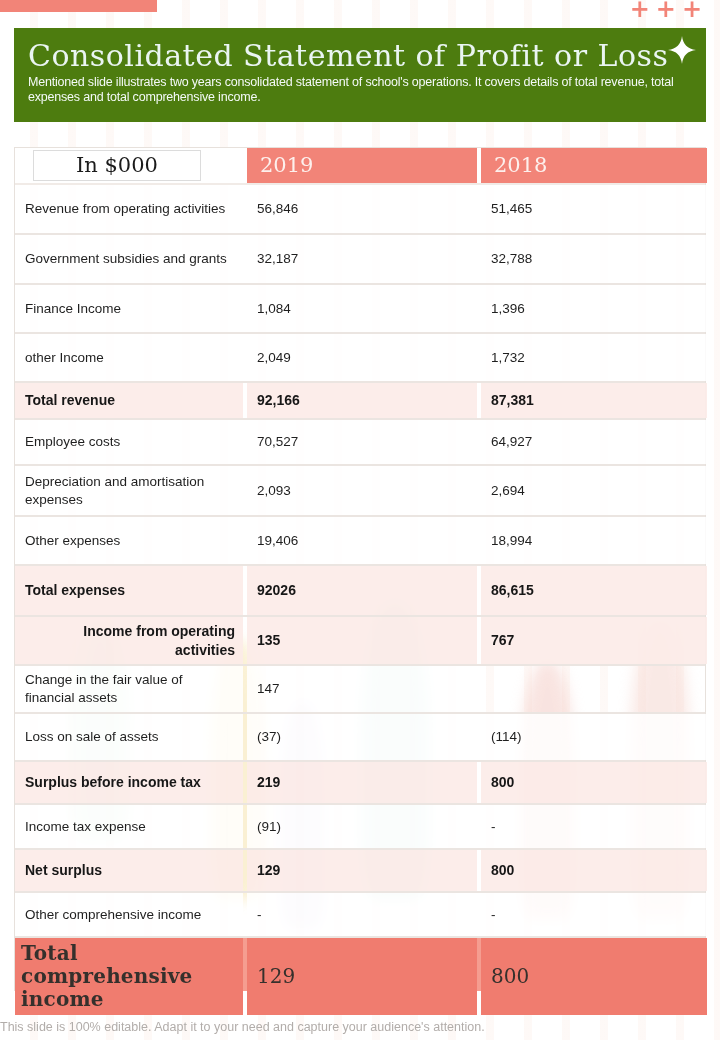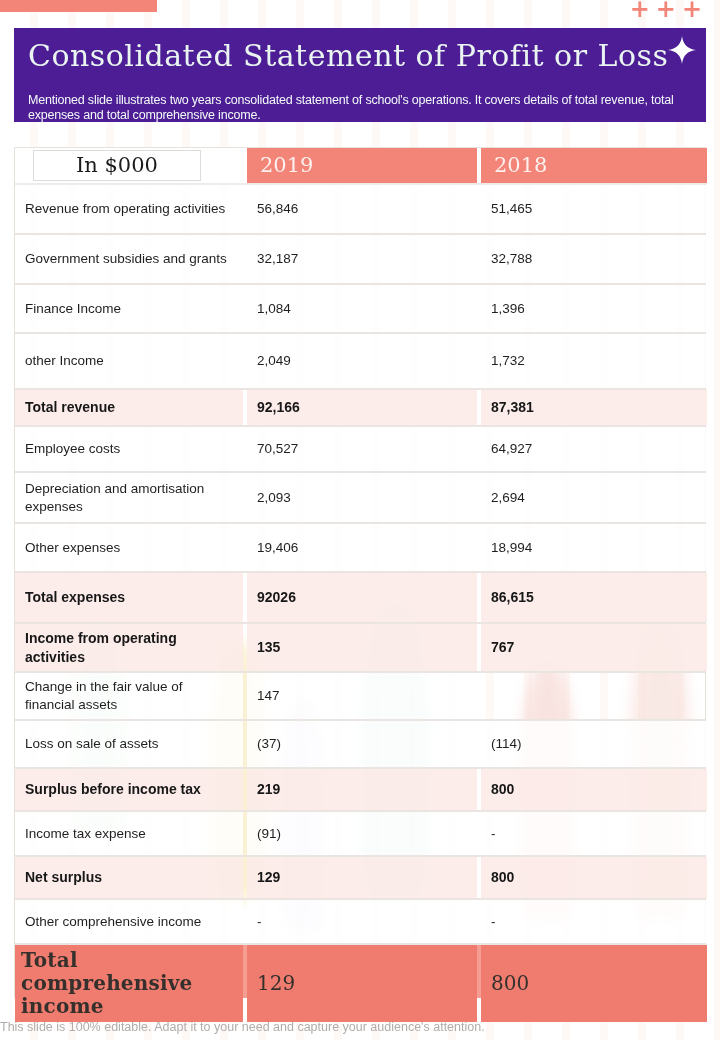--- a/index.html
+++ b/index.html
@@ -35,33 +35,33 @@
   .plus-decoration {
     position: absolute; right: 12px; top: -6px;
     font-family: "DejaVu Serif", serif;
     font-size: 24px; font-weight: bold;
     letter-spacing: 6px; color: #f28478;
   }
 
   .slide-header {
     position: absolute; left: 14px; top: 28px;
     width: 692px; height: 94px;
-    background: #4c1d95;
+    background: #4d7c0f;
     padding: 10px 6px 0 14px;
   }
   .page-title {
     font-family: "DejaVu Serif", serif;
     font-weight: normal;
     font-size: 30px;
     letter-spacing: .5px;
     color: #eaf5f2;
     white-space: nowrap;
   }
   .page-subtitle {
-    margin-top: 20px;
+    margin-top: 2px;
     font-size: 12.5px;
     line-height: 1.22;
     color: #f4faf8;
     width: 655px;
     letter-spacing: -0.2px;
   }
   .sparkle-icon {
     position: absolute; right: 10px; top: 8px;
     width: 28px; height: 28px;
   }
@@ -106,20 +106,21 @@
     font-family: "DejaVu Serif", serif;
     font-size: 21px;
     color: #1b1b1b;
   }
   
   .trow.total .cell {
     background: rgba(252,236,232,0.92);
     font-weight: bold;
     font-size: 14px;
     color: #171717;
+    text-align: right;
   }
   
   .trow.grand { background: #f59d90; border-bottom: none; }
   .trow.grand .cell {
     background: #f07c6f;
     font-family: "DejaVu Serif", serif;
     color: #35302c;
     font-size: 20px;
     line-height: 1.15;
   }
@@ -174,21 +175,21 @@
     <div class="cell">32,187</div>
     <div class="cell">32,788</div>
   </div>
 
   <div class="trow" style="height:49px">
     <div class="cell row-label">Finance Income</div>
     <div class="cell">1,084</div>
     <div class="cell">1,396</div>
   </div>
 
-  <div class="trow" style="height:56px">
+  <div class="trow" style="height:49px">
     <div class="cell row-label">other Income</div>
     <div class="cell">2,049</div>
     <div class="cell">1,732</div>
   </div>
 
   <div class="trow total" style="height:37px">
     <div class="cell row-label">Total revenue</div>
     <div class="cell">92,166</div>
     <div class="cell">87,381</div>
   </div>

